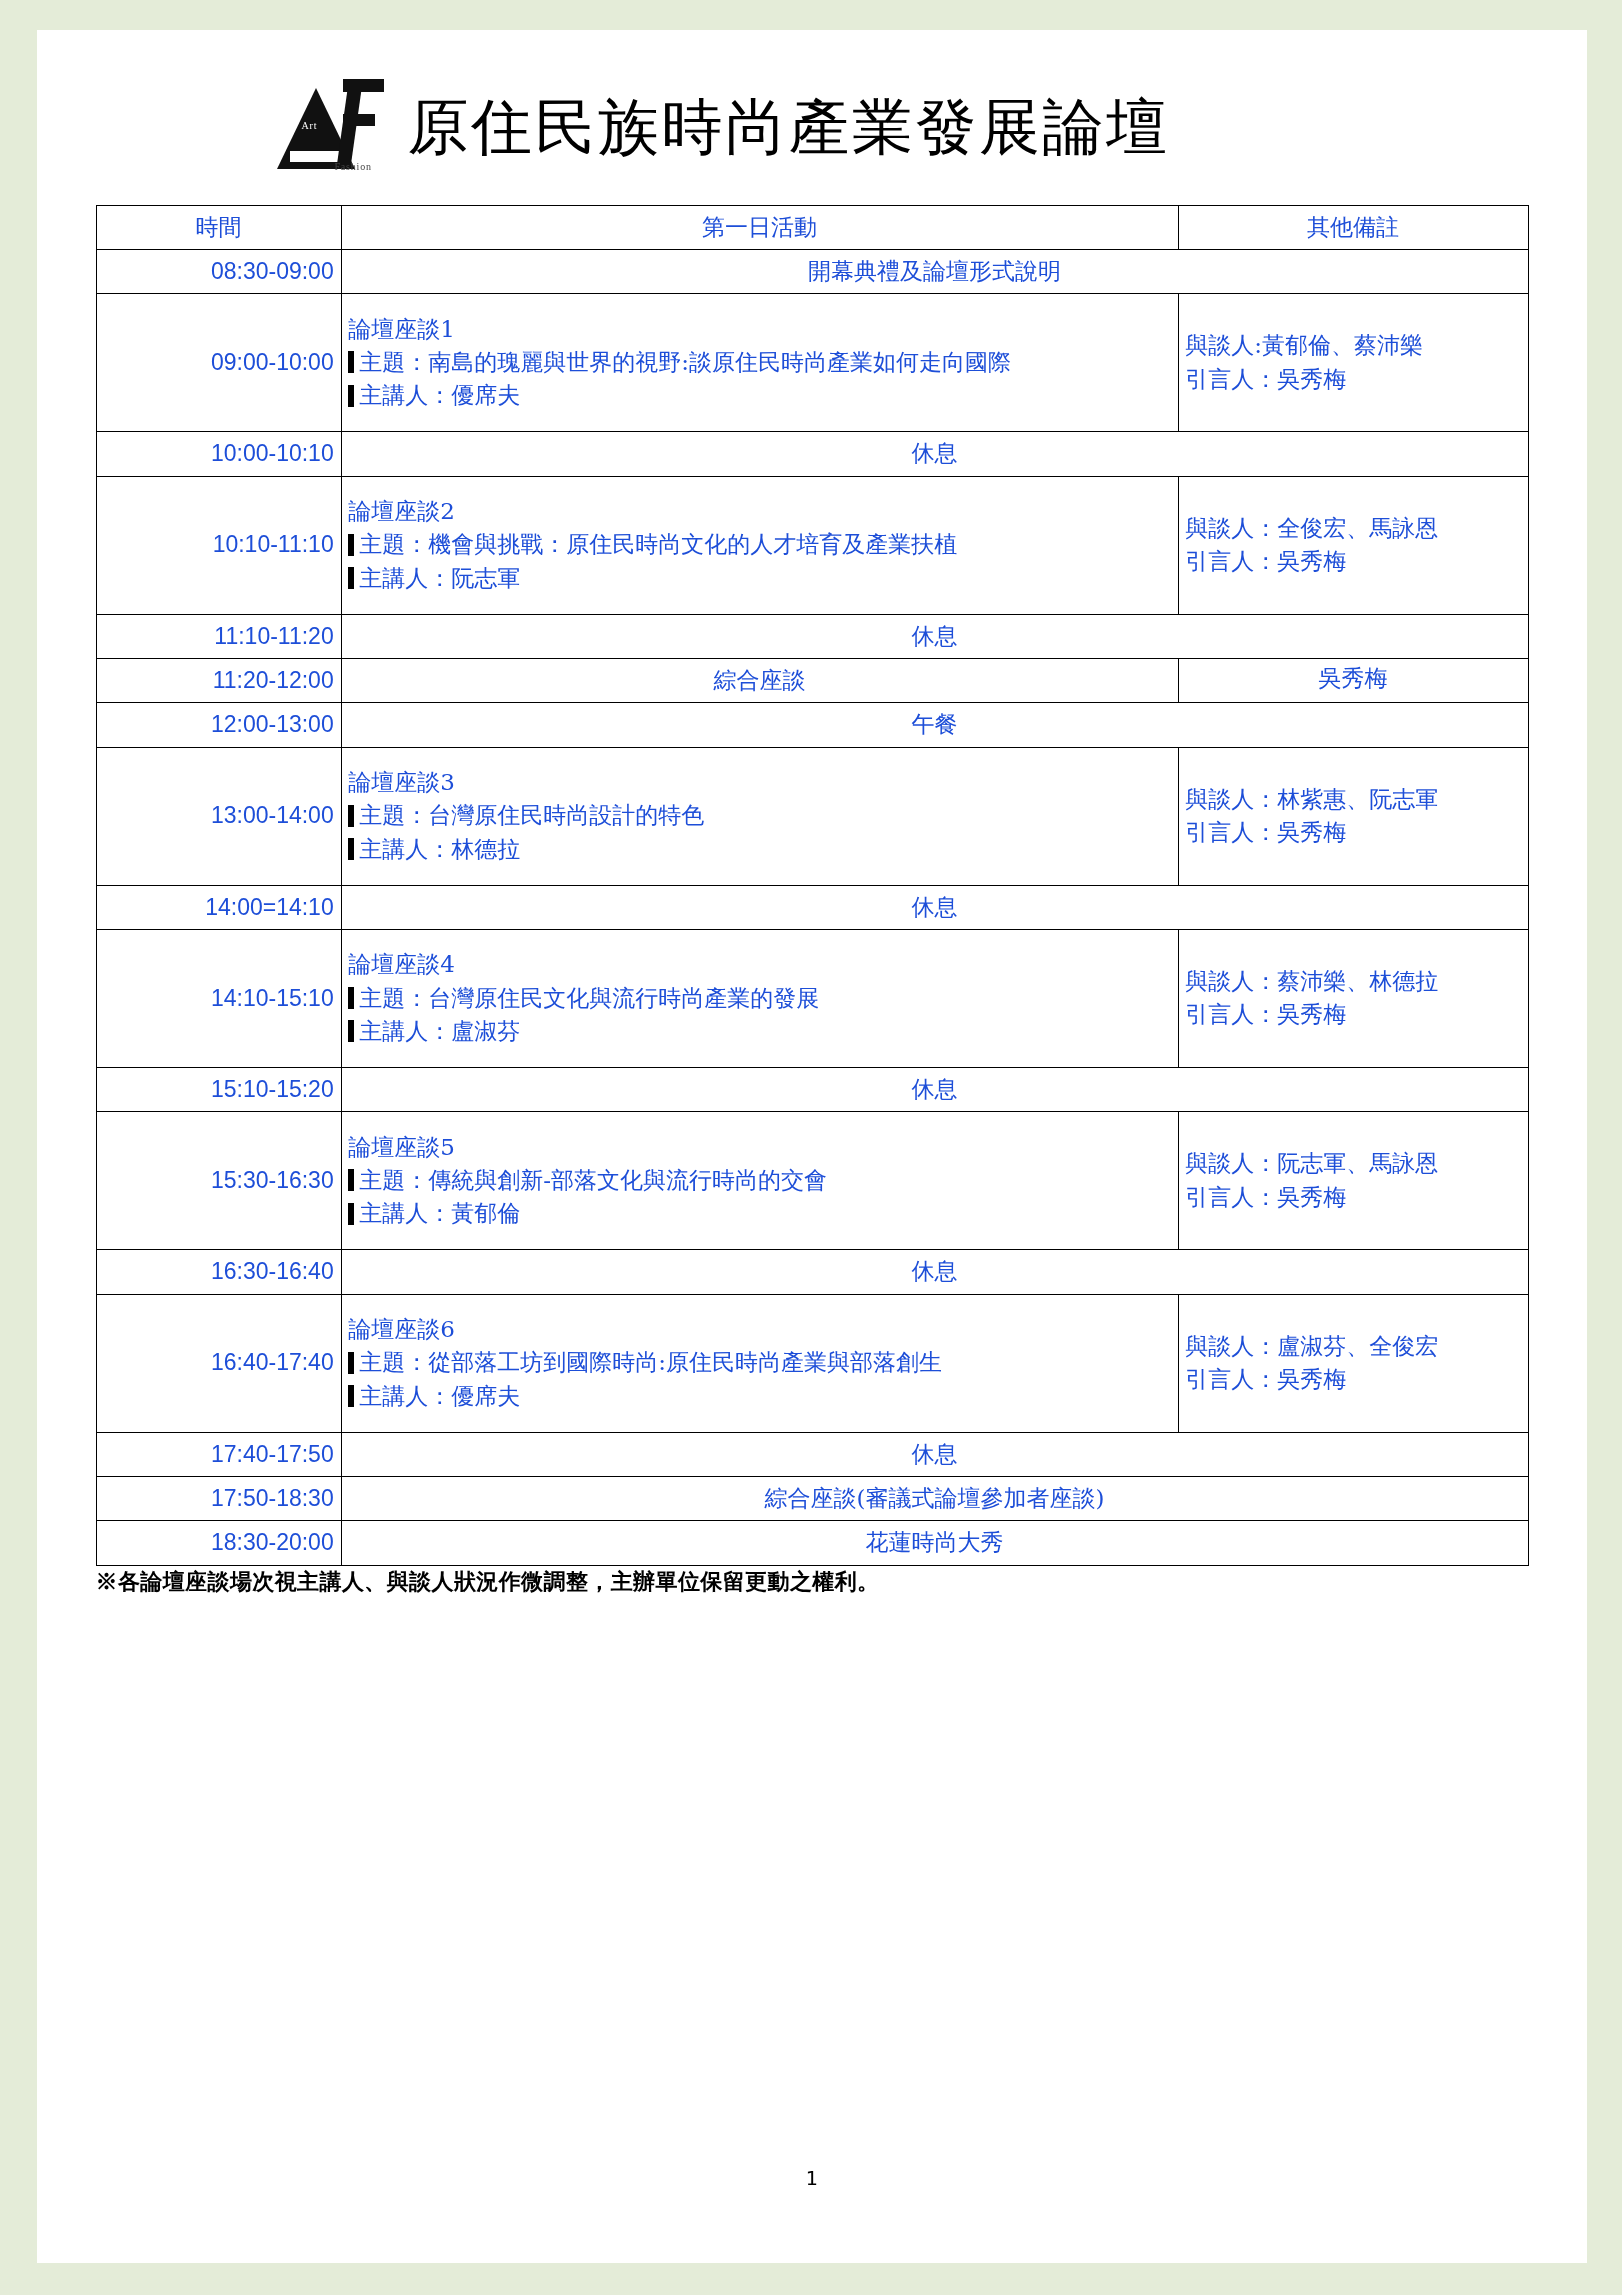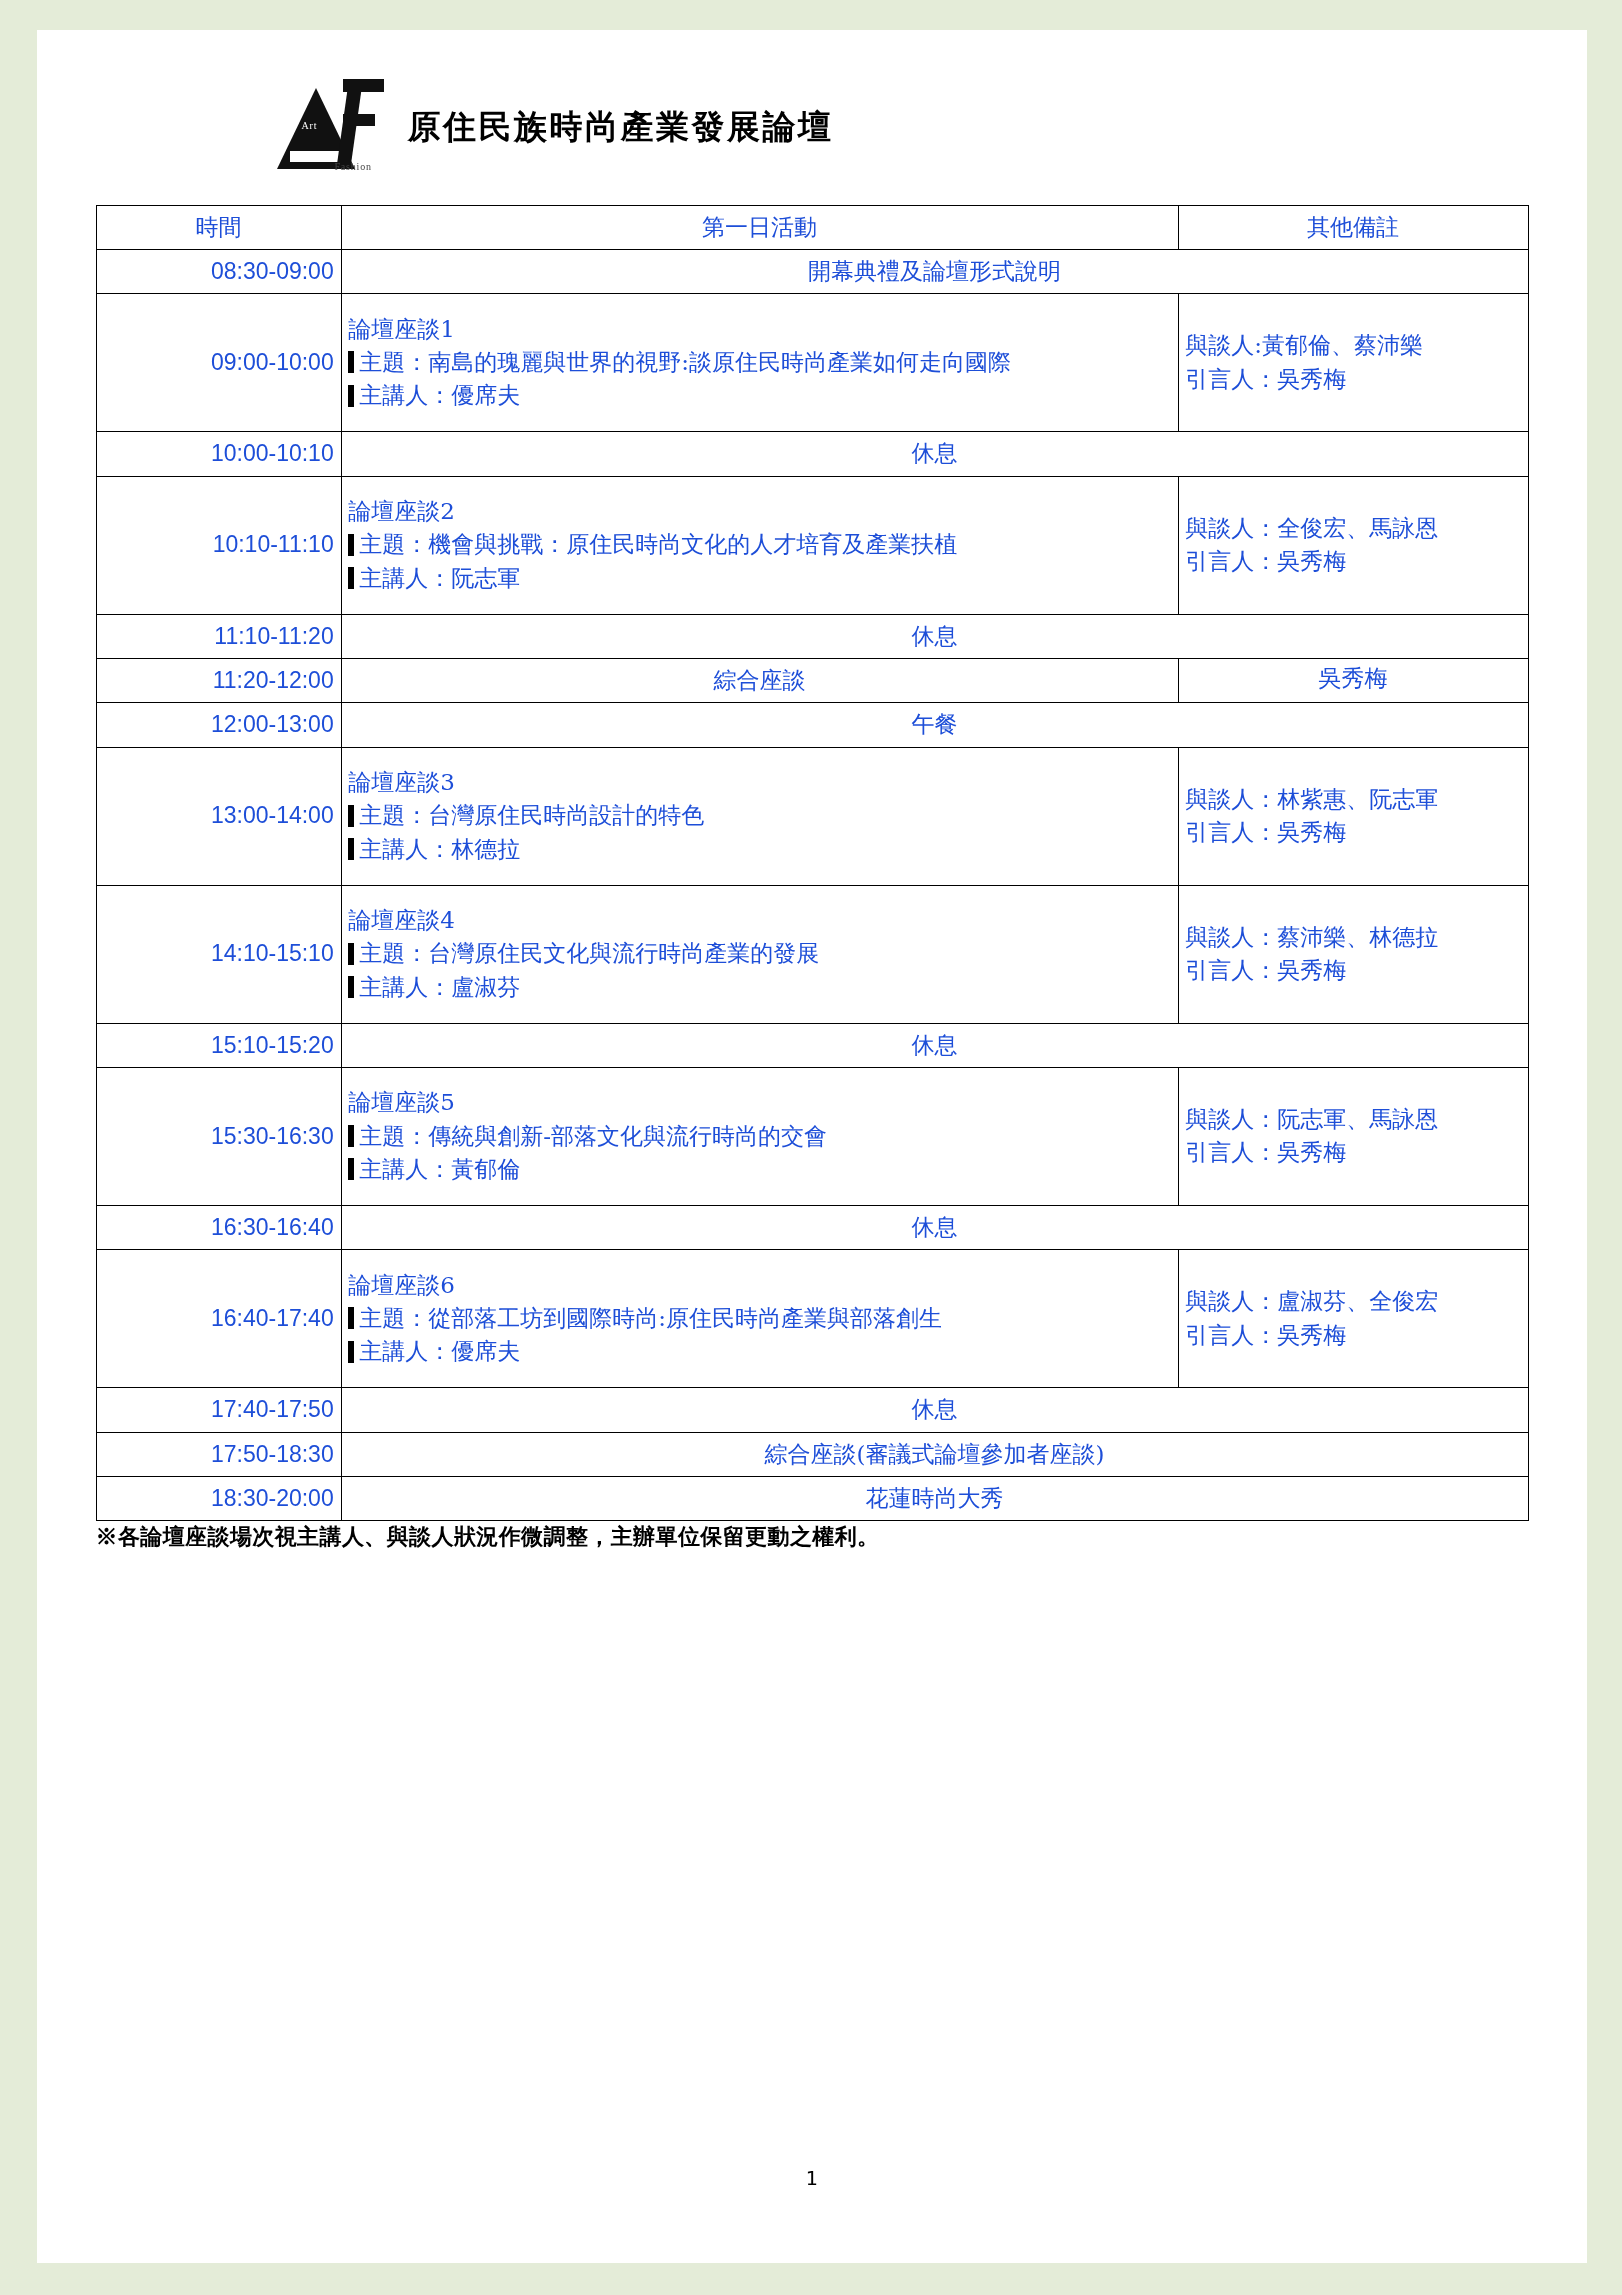--- a/index.html
+++ b/index.html
@@ -94,22 +94,22 @@
   .logo .fashion-text {
     position: absolute;
     left: 70px;
     top: 88px;
     font-size: 10px;
     color: #444;
     font-family: "Liberation Serif", serif;
     letter-spacing: 0.8px;
   }
   .doc-title {
-    font-size: 33px;
-    font-weight: bold;
+    font-size: 61px;
+    font-weight: normal;
     letter-spacing: 2.5px;
     color: #000;
     font-family: "DejaVu Serif", "Liberation Serif", serif;
   }
 
   
   table.agenda {
     width: 100%;
     border-collapse: collapse;
     table-layout: fixed;
@@ -264,20 +264,24 @@
           <td class="cell-session">
             <span class="sess-title">論壇座談3</span>
             <span class="sess-line"><span class="bar"></span><span>主題：台灣原住民時尚設計的特色</span></span>
             <span class="sess-line"><span class="bar"></span><span>主講人：林德拉</span></span>
           </td>
           <td class="cell-note">
             <div>與談人：林紫惠、阮志軍</div>
             <div>引言人：吳秀梅</div>
           </td>
         </tr>
+        <tr>
+          <td class="cell-time">14:00=14:10</td>
+          <td class="cell-center" colspan="2">休息</td>
+        </tr>
         <tr class="rowtall">
           <td class="cell-time">14:10-15:10</td>
           <td class="cell-session">
             <span class="sess-title">論壇座談4</span>
             <span class="sess-line"><span class="bar"></span><span>主題：台灣原住民文化與流行時尚產業的發展</span></span>
             <span class="sess-line"><span class="bar"></span><span>主講人：盧淑芬</span></span>
           </td>
           <td class="cell-note">
             <div>與談人：蔡沛樂、林德拉</div>
             <div>引言人：吳秀梅</div>

